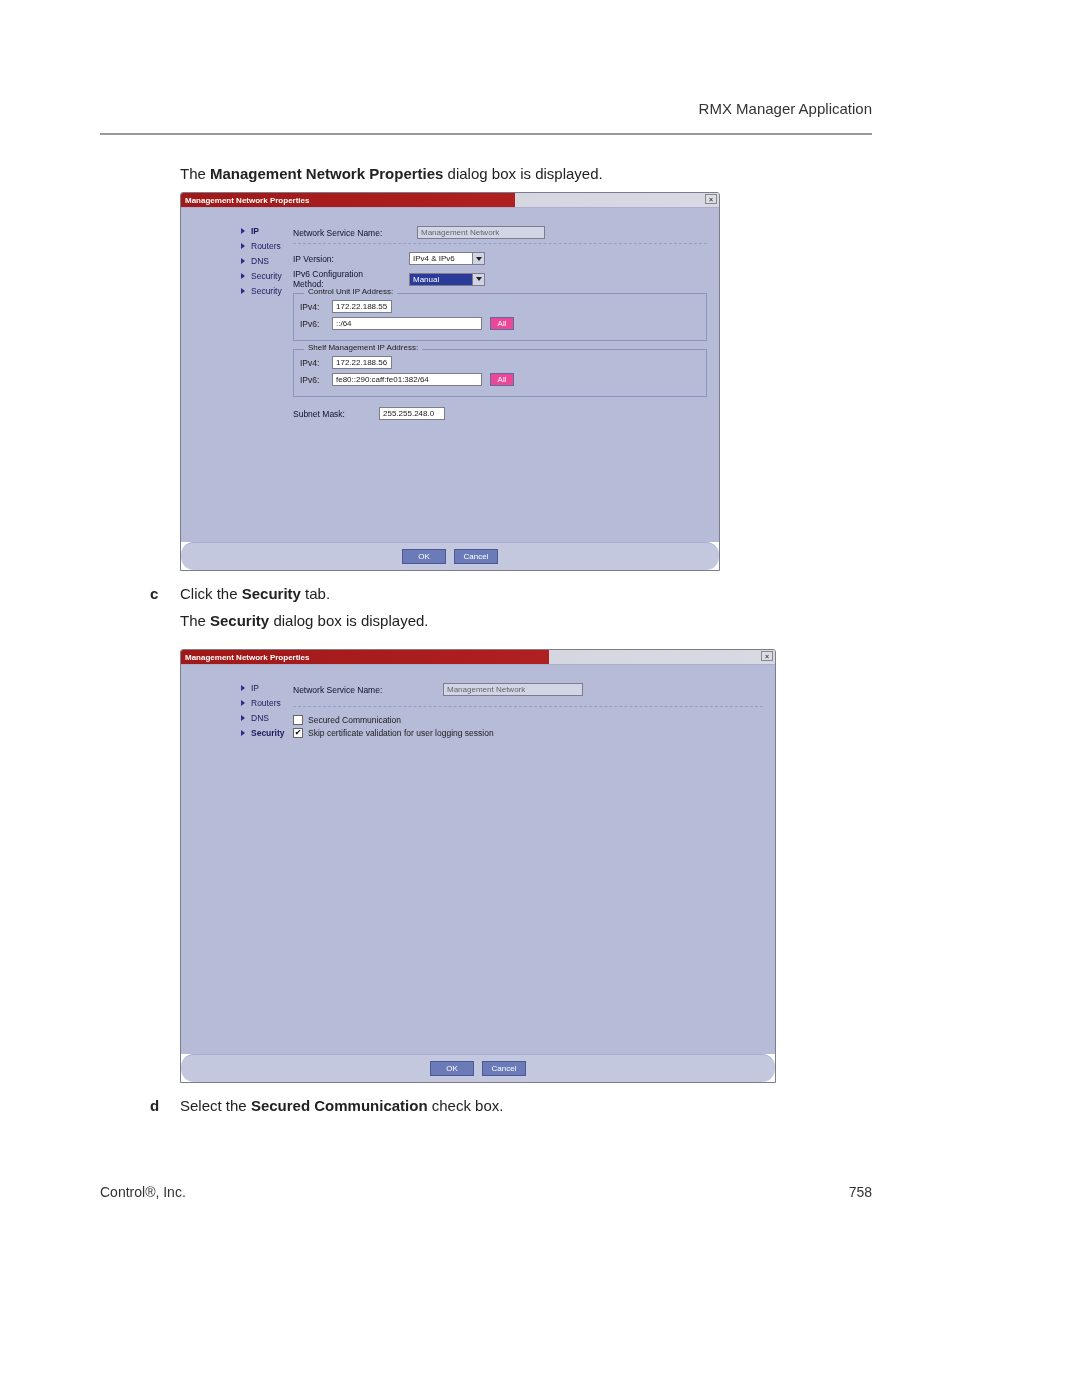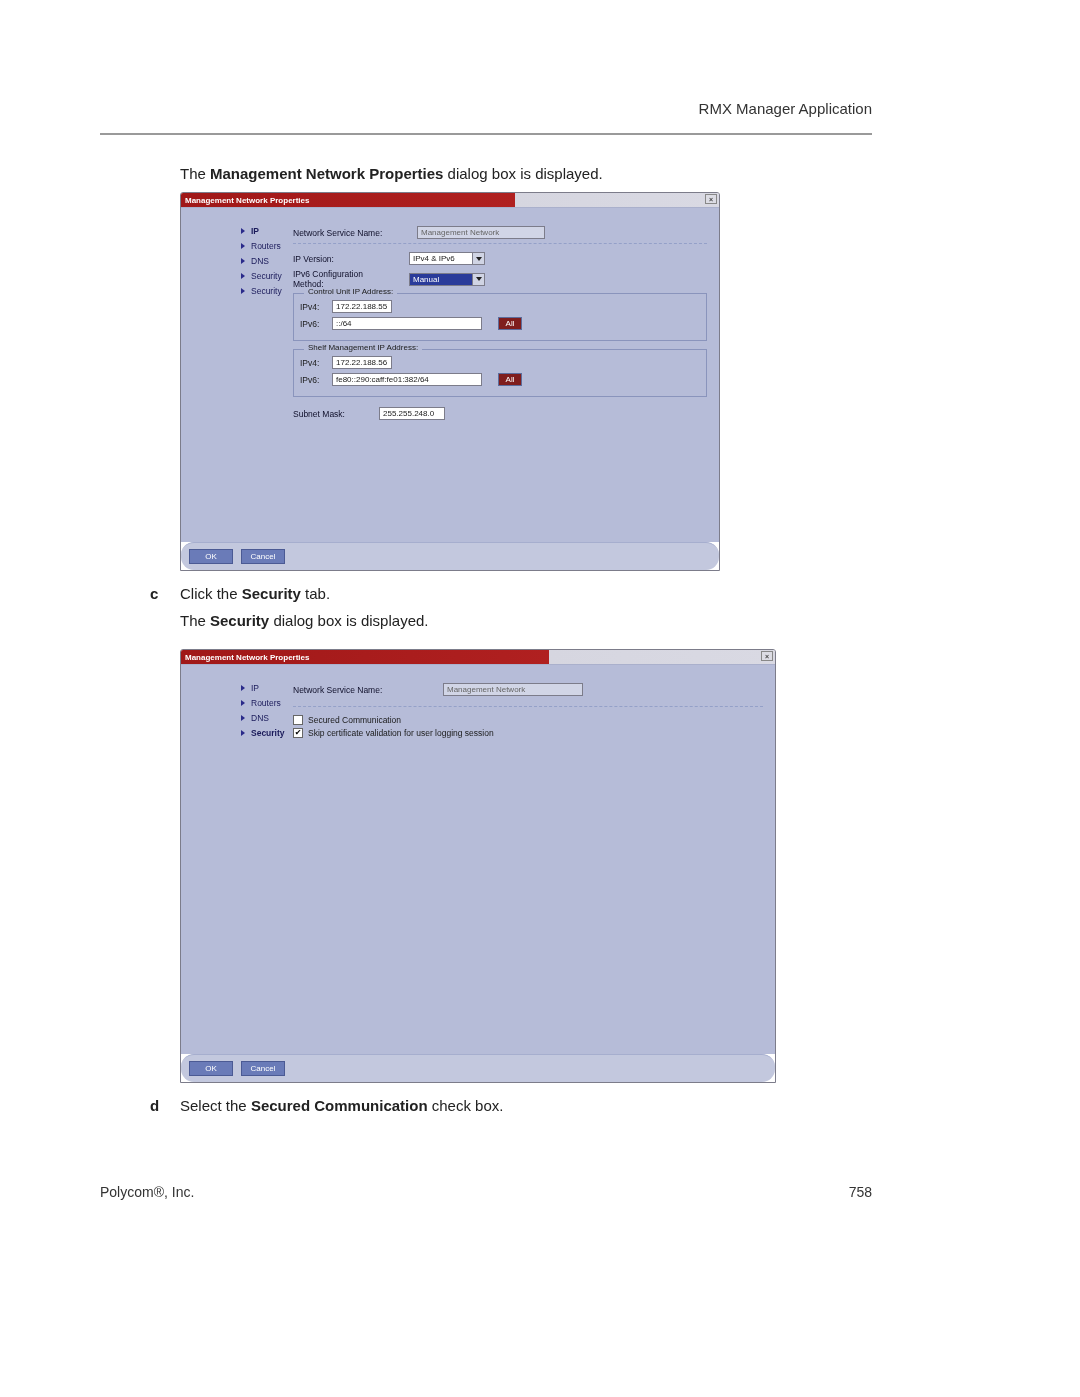--- a/index.html
+++ b/index.html
@@ -31,24 +31,24 @@
   .w140 { width: 150px; }
   .w60 { width: 60px; }
   .selwrap { position: relative; display: inline-flex; margin-left: 16px; }
   .selwrap .arrow { width: 13px; height: 13px; border: 1px solid #7c7c8a; background: #d0d4e4; display: inline-flex; align-items: center; justify-content: center; margin-left: -1px; }
   .arrow .dn { width: 0; height: 0; border-left: 3px solid transparent; border-right: 3px solid transparent; border-top: 4px solid #222; }
   .dots { border-top: 1px dashed #94a0c8; margin: 4px 6px 8px 0; }
   .fieldset { border: 1px solid #8a94bc; margin: 4px 6px 8px 0; padding: 6px 6px 6px 6px; position: relative; }
   .fs-legend { position: absolute; top: -7px; left: 10px; background: #b6bcd8; padding: 0 4px; font-size: 8px; }
   .subrow { display: flex; align-items: center; margin-bottom: 4px; }
   .subrow .slab { width: 32px; font-size: 8.5px; }
-  .btn-all { margin-left: 16px; border: 1px solid #5c6c9c; background: #7f1d1d; color: #fff; font-size: 8px; width: 24px; height: 13px; display: inline-flex; align-items: center; justify-content: center; }
+  .btn-all { margin-left: 8px; border: 1px solid #5c6c9c; background: #ec4899; color: #fff; font-size: 8px; width: 24px; height: 13px; display: inline-flex; align-items: center; justify-content: center; }
   .cb { display: flex; align-items: center; gap: 5px; margin: 3px 0; font-size: 8.5px; }
   .cb .box { width: 10px; height: 10px; border: 1px solid #666; background: #fff; display: inline-flex; align-items: center; justify-content: center; font-size: 8px; line-height: 8px; color: #000; }
-  .footer { display: flex; justify-content: flex-start; gap: 8px; padding: 6px 8px; background: #c3c8de; border-top: 1px solid #a6aece; border-radius: 13px; }
+  .footer { display: flex; justify-content: center; gap: 8px; padding: 6px 8px; background: #c3c8de; border-top: 1px solid #a6aece; border-radius: 13px; }
   .btn { min-width: 44px; height: 15px; border: 1px solid #4b5a94; background: #6a7bb8; color: #fff; font-size: 8px; display: inline-flex; align-items: center; justify-content: center; padding: 0 8px; }
   .footrow { display: flex; justify-content: space-between; padding: 0 100px; margin-top: 60px; font-size: 14px; color: #333; }
 </style>
 </head>
 <body>
 
 <div class="page">
   <div class="hdr">RMX Manager Application</div>
   <div class="hr"></div>
 
@@ -210,16 +210,16 @@
       <div class="lbl">d</div>
       <div>
         <p class="para">
           <span>Select the </span><b>Secured Communication</b><span> check box.</span>
         </p>
       </div>
     </div>
   </div>
 
   <div class="footrow">
-    <span>Polycom®, Inc.</span>
+    <span>Control®, Inc.</span>
     <span>758</span>
   </div>
 </div>
 
 </body></html>

